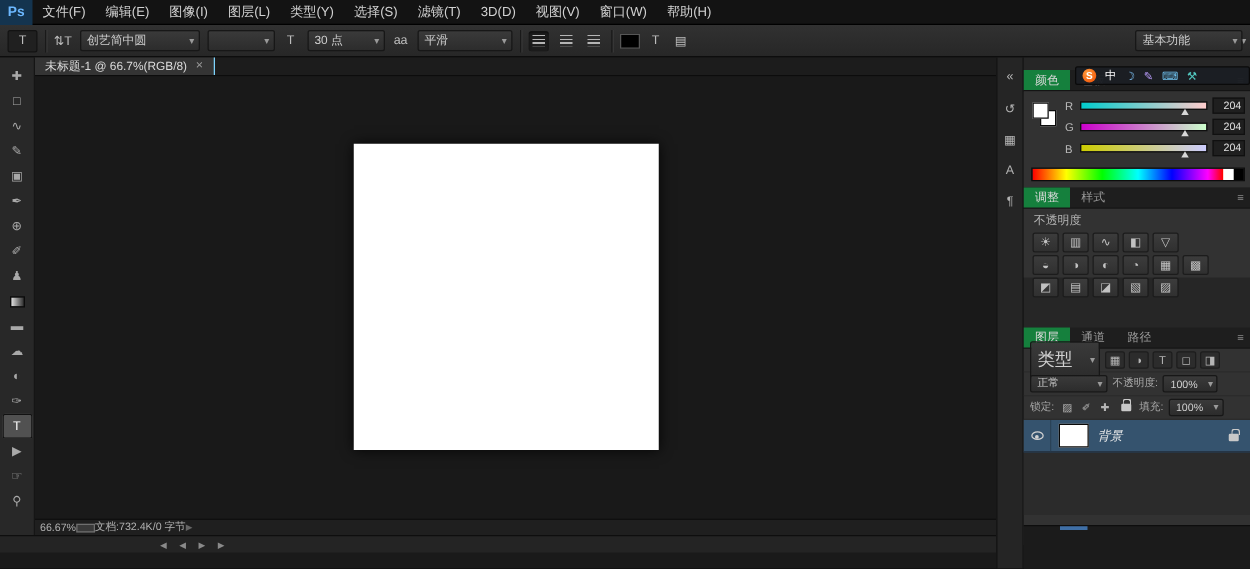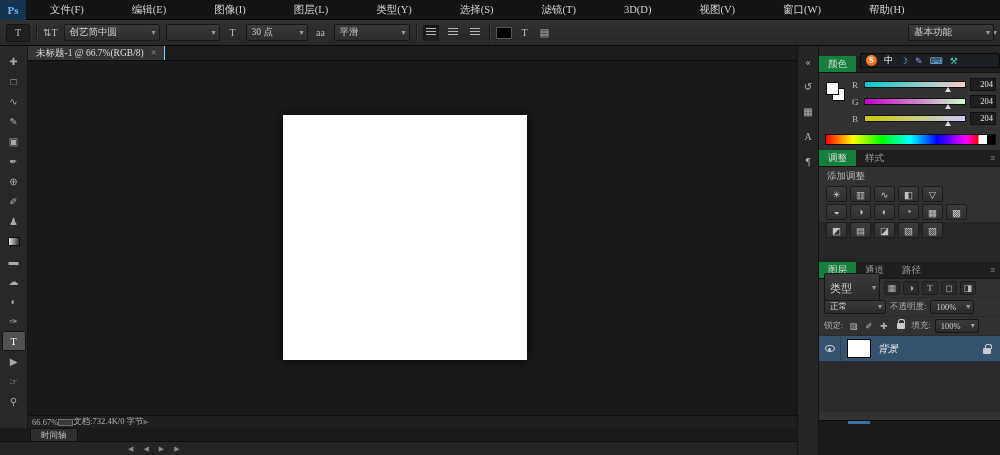--- a/index.html
+++ b/index.html
@@ -1,28 +1,28 @@
 <!DOCTYPE html>
 <html><head>
 <meta charset="utf-8">
 <style>
   * { box-sizing: border-box; margin: 0; padding: 0; user-select: none; }
   html,body { background:#000; }
   .app {
     position: relative; width: 1000px; height: 455px; overflow: hidden;
     background: #181818; color: #c8c8c8;
-    font-family: Liberation Serif, serif;
+    font-family: Liberation Sans, sans-serif;
   }
   
   #menubar { position:absolute; top:0; left:0; width:1000px; height:20px;
     background:#131313; border-bottom:1px solid #000; display:flex; align-items:center; }
   .ps-logo { width:26px; height:20px; background:#14344f; color:#6cb8ff; font-weight:bold;
     font-size:11px; display:flex; align-items:center; justify-content:center; }
   .menu-items { display:flex; }
-  .menu-item { padding:0 24px; font-size:10.5px; line-height:20px; color:#d2d2d2; white-space:nowrap; }
+  .menu-item { padding:0 8px; font-size:10.5px; line-height:20px; color:#d2d2d2; white-space:nowrap; }
   
   #optionsbar { position:absolute; top:20px; left:0; width:1000px; height:26px;
     background:linear-gradient(#313131,#272727); border-bottom:1px solid #090909;
     display:flex; align-items:center; gap:6px; padding:0 6px; }
   .opt-well { display:flex; align-items:center; height:18px; background:#202020;
     border:1px solid #131313; border-radius:2px; padding:0 4px; gap:3px; }
   .opt-icon { min-width:14px; height:16px; display:flex; align-items:center; justify-content:center;
     color:#bdbdbd; font-size:10px; }
   .vsep { width:1px; height:18px; background:#191919; box-shadow:1px 0 0 #3b3b3b; }
   .combo { position:relative; display:flex; align-items:center; height:17px;
@@ -273,23 +273,20 @@
   </div>
 
   <div id="statusbar">
     <span>66.67%</span>
     <span class="status-chip"></span>
     <span>文档:732.4K/0 字节</span>
     <span class="status-arrow">▶</span>
   </div>
 
   <div id="timeline">
-    <div class="tl-header">
-      <div class="tl-tab">时间轴</div>
-    </div>
     <div class="tl-content">
       <span class="tl-ctl">
           <i style="font-style:normal">◀</i>
         </span>
         <span class="tl-ctl">
           <i style="font-style:normal">◀</i>
         </span>
         <span class="tl-ctl">
           <i style="font-style:normal">▶</i>
         </span>
@@ -361,21 +358,21 @@
 
     <div class="panel" id="adjpanel">
       <div class="tabbar">
         <div style="display:flex">
           <div class="tab active"><span>调整</span></div>
             <div class="tab"><span>样式</span></div>
         </div>
         <span class="tab-menu">≡</span>
       </div>
       <div class="panel-body">
-        <div class="add-label">添加调整</div>
+        <div class="add-label">不透明度</div>
         <div class="adj-row">
           <span class="adj-icon">
               <i>☀</i>
             </span>
             <span class="adj-icon">
               <i>▥</i>
             </span>
             <span class="adj-icon">
               <i>∿</i>
             </span>
@@ -430,21 +427,21 @@
       <div class="tabbar">
         <div style="display:flex">
           <div class="tab active"><span>图层</span></div>
             <div class="tab"><span>通道</span></div>
             <div class="tab"><span>路径</span></div>
         </div>
         <span class="tab-menu">≡</span>
       </div>
       <div class="panel-body">
         <div class="lp-row">
-          <div class="combo dd" style="width:56px;height:30px;font-size:11px">
+          <div class="combo dd" style="width:56px;height:30px;font-size:14px">
             <span>类型</span>
           </div>
           <div style="display:flex;gap:3px">
             <span class="flt-icon">
                 <i>▦</i>
               </span>
               <span class="flt-icon">
                 <i>◑</i>
               </span>
               <span class="flt-icon">

